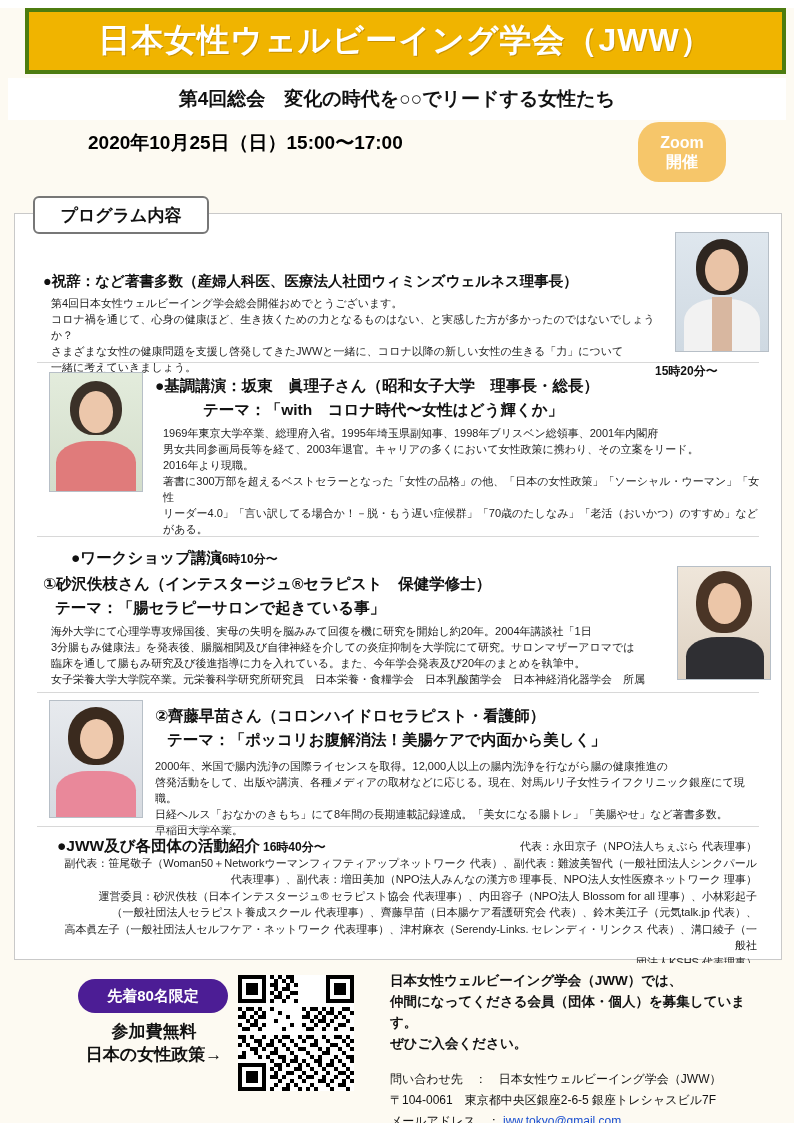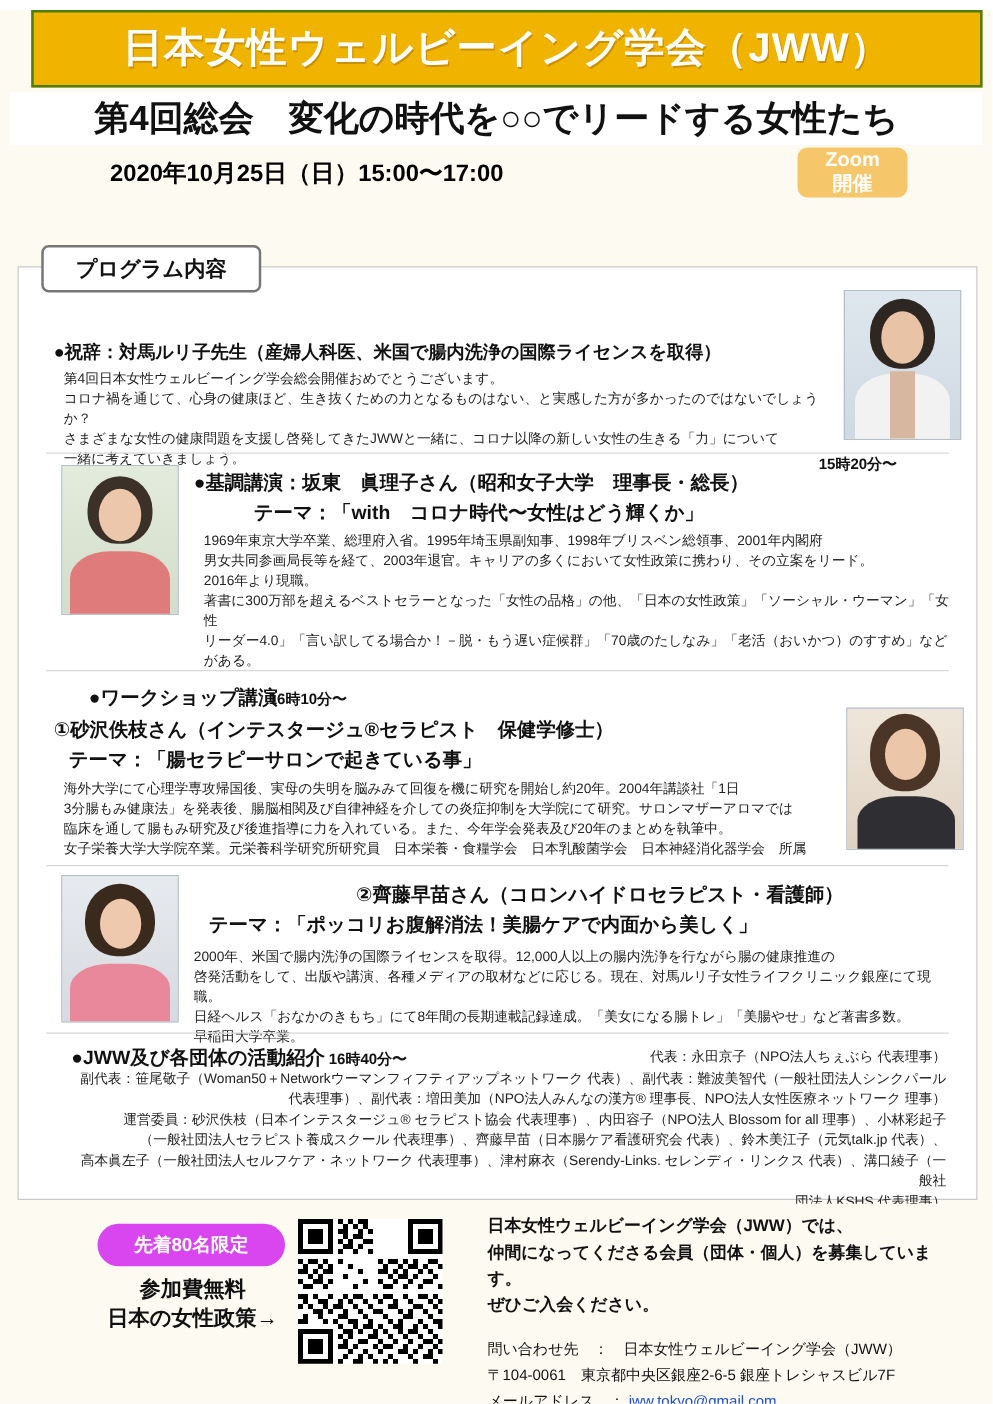--- a/index.html
+++ b/index.html
@@ -12,55 +12,55 @@
     overflow:hidden;
   }
   .page{
     width:794px;height:1123px;position:relative;
     background:#fdfaf2;
   }
   
   .title-bar{
     margin:8px 8px 0 25px;
     background:#f0b400;
-    border:2px solid #4d7c0f;
+    border:4px solid #4d7c0f;
     height:58px;
     display:flex;align-items:center;justify-content:center;
   }
   .title-bar .t{
     font-size:32px;font-weight:bold;color:#ffffff;
     letter-spacing:1px;
     text-shadow:1px 1px 0 #c99100;
   }
   .subtitle-bar{
     margin:4px 8px 0 8px;
     background:#ffffff;
     height:42px;
     display:flex;align-items:center;justify-content:center;
   }
   .subtitle-bar .s{
-    font-size:28px;font-weight:bold;color:#111111;
+    font-size:19px;font-weight:bold;color:#111111;
   }
   .datebar{
     margin:6px 8px 0 8px;
     height:62px;
     position:relative;
     background:#fdfaf2;
   }
   .datebar .dt{
     position:absolute;left:80px;top:4px;
     font-size:19px;font-weight:bold;color:#000000;
   }
   .datebar .note{
     position:absolute;left:300px;top:32px;
     font-size:13px;color:#222;
   }
   .zoom-badge{
     position:absolute;right:60px;top:-4px;
-    width:88px;height:40px;border-radius:8px;
+    width:88px;height:60px;border-radius:21px;
     background:#f6c66a;
     display:flex;flex-direction:column;align-items:center;justify-content:center;
     color:#ffffff;font-weight:bold;font-size:16px;line-height:1.2;
   }
   
   .panel{
     position:absolute;left:14px;top:205px;width:766px;height:745px;
     background:#ffffff;border:1px solid #c9c9c9;
   }
   .panel-tab{
@@ -87,21 +87,21 @@
   .body-sh{position:absolute;border-radius:40% 40% 0 0;}
   
   .footer{
     position:absolute;left:0;top:955px;width:794px;height:168px;background:#fdfaf2;
   }
   .fl-box{
     position:absolute;left:60px;top:12px;width:310px;height:120px;
   }
   .limit-pill{
     position:absolute;left:18px;top:4px;width:150px;height:34px;
-    background:#d946ef;border-radius:17px;
+    background:#4c1d95;border-radius:17px;
     display:flex;align-items:center;justify-content:center;
     color:#ffffff;font-weight:bold;font-size:15px;
   }
   .free-txt{
     position:absolute;left:14px;top:46px;width:160px;text-align:center;
     font-size:17px;font-weight:bold;color:#111;line-height:1.35;
   }
   .qr{
     position:absolute;left:178px;top:0px;width:116px;height:116px;background:#ffffff;
   }
@@ -128,21 +128,21 @@
     <div class="zoom-badge">
       <span>Zoom</span>
       <span>開催</span>
     </div>
   </div>
 
   <div class="panel">
     <div class="panel-tab">プログラム内容</div>
 
     <div class="section">
-      <div class="hdr" style="position:absolute;left:28px;top:58px;width:650px;">●祝辞：対馬ルリ子先生（産婦人科医、米国で腸内洗浄の国際ライセンスを取得）</div>
+      <div class="hdr" style="position:absolute;left:28px;top:58px;width:650px;">●祝辞：など著書多数（産婦人科医、医療法人社団ウィミンズウェルネス理事長）</div>
       <div class="body-txt" style="position:absolute;left:36px;top:82px;width:620px;white-space:pre-line;">第4回日本女性ウェルビーイング学会総会開催おめでとうございます。
 コロナ禍を通じて、心身の健康ほど、生き抜くための力となるものはない、と実感した方が多かったのではないでしょうか？
 さまざまな女性の健康問題を支援し啓発してきたJWWと一緒に、コロナ以降の新しい女性の生きる「力」について
 一緒に考えていきましょう。</div>
 
       <div class="photo" style="left:660px;top:18px;width:92px;height:118px;background:#e8eef3;">
         <div class="bg" style="background:linear-gradient(#dfe7ee,#cfd9e2);"></div>
         <div class="hair" style="left:20px;top:6px;width:52px;height:56px;background:#2e2620;"></div>
         <div class="face" style="left:29px;top:16px;width:34px;height:42px;background:#e9c3a6;"></div>
         <div class="body-sh" style="left:8px;top:66px;width:76px;height:56px;background:#f2f2f2;"></div>
@@ -193,21 +193,21 @@
     <div class="sep" style="top:478px;"></div>
 
     <div class="section">
       <div class="photo" style="left:34px;top:486px;width:92px;height:116px;background:#e8eef3;">
         <div class="bg" style="background:linear-gradient(#e7eaee,#d6dae0);"></div>
         <div class="hair" style="left:18px;top:6px;width:56px;height:58px;background:#3a2a1e;"></div>
         <div class="face" style="left:30px;top:18px;width:33px;height:40px;background:#eec9ad;"></div>
         <div class="body-sh" style="left:6px;top:70px;width:80px;height:48px;background:#e9889a;"></div>
       </div>
 
-      <div class="hdr-lg" style="position:absolute;left:140px;top:492px;width:520px;text-align:right;">②齊藤早苗さん（コロンハイドロセラピスト・看護師）</div>
+      <div class="hdr-lg" style="position:absolute;left:140px;top:492px;width:520px;">②齊藤早苗さん（コロンハイドロセラピスト・看護師）</div>
       <div class="hdr-lg" style="position:absolute;left:152px;top:516px;width:520px;">テーマ：「ポッコリお腹解消法！美腸ケアで内面から美しく」</div>
       <div class="body-txt" style="position:absolute;left:140px;top:545px;width:610px;white-space:pre-line;">2000年、米国で腸内洗浄の国際ライセンスを取得。12,000人以上の腸内洗浄を行ながら腸の健康推進の
 啓発活動をして、出版や講演、各種メディアの取材などに応じる。現在、対馬ルリ子女性ライフクリニック銀座にて現職。
 日経ヘルス「おなかのきもち」にて8年間の長期連載記録達成。「美女になる腸トレ」「美腸やせ」など著書多数。
 早稲田大学卒業。</div>
     </div>
     <div class="sep" style="top:612px;"></div>
 
     <div class="section">
       <div class="hdr-lg" style="position:absolute;left:42px;top:622px;">●JWW及び各団体の活動紹介</div>

